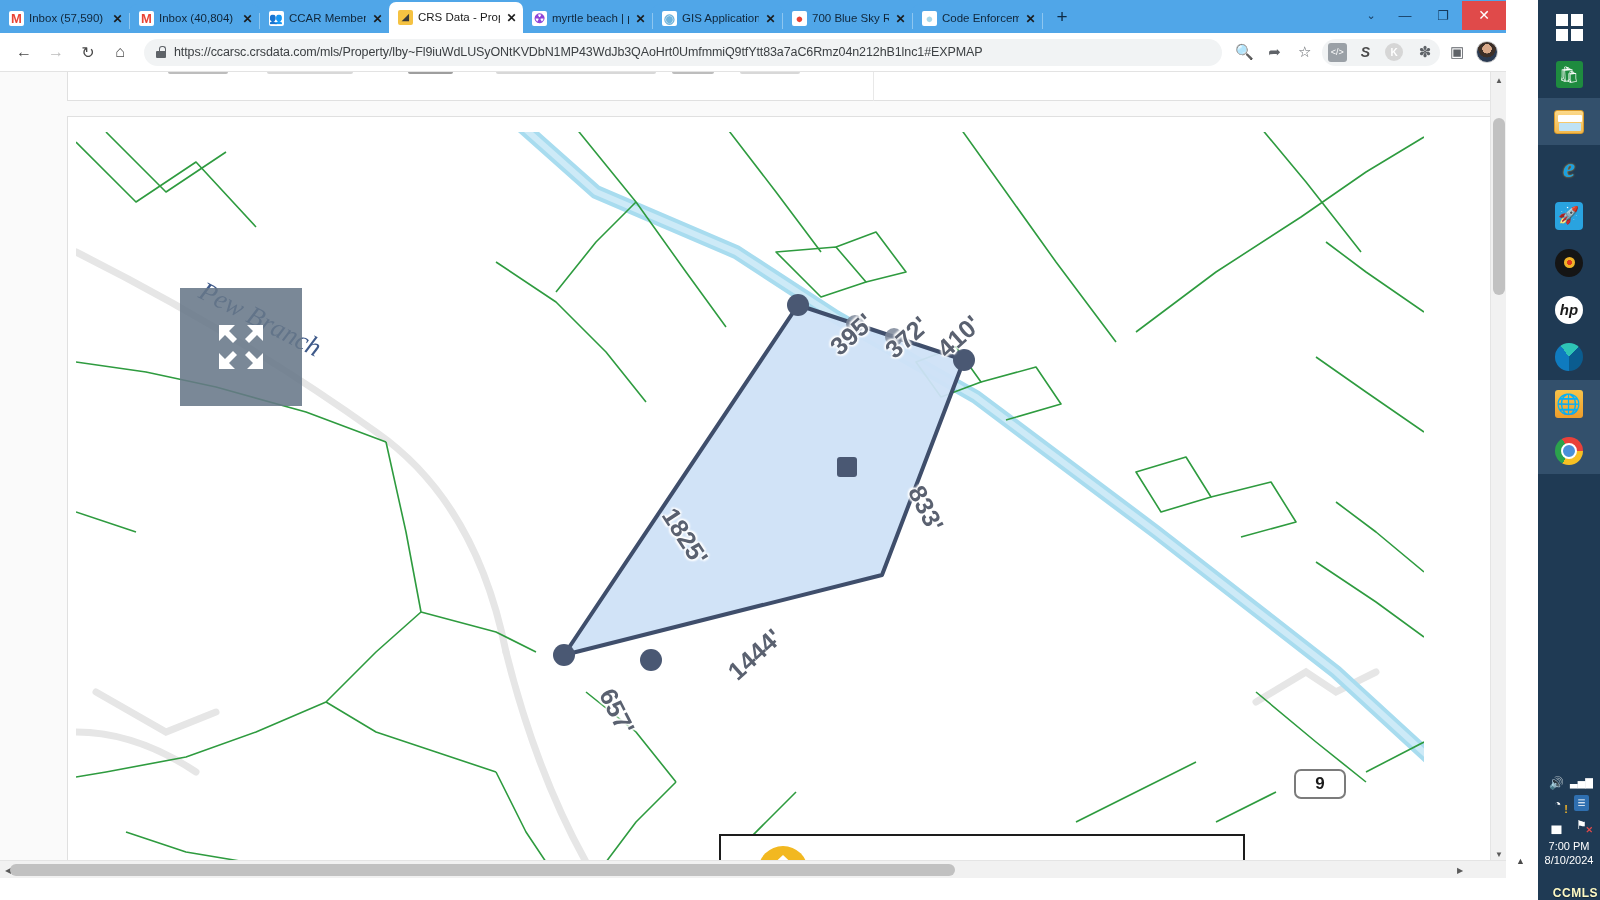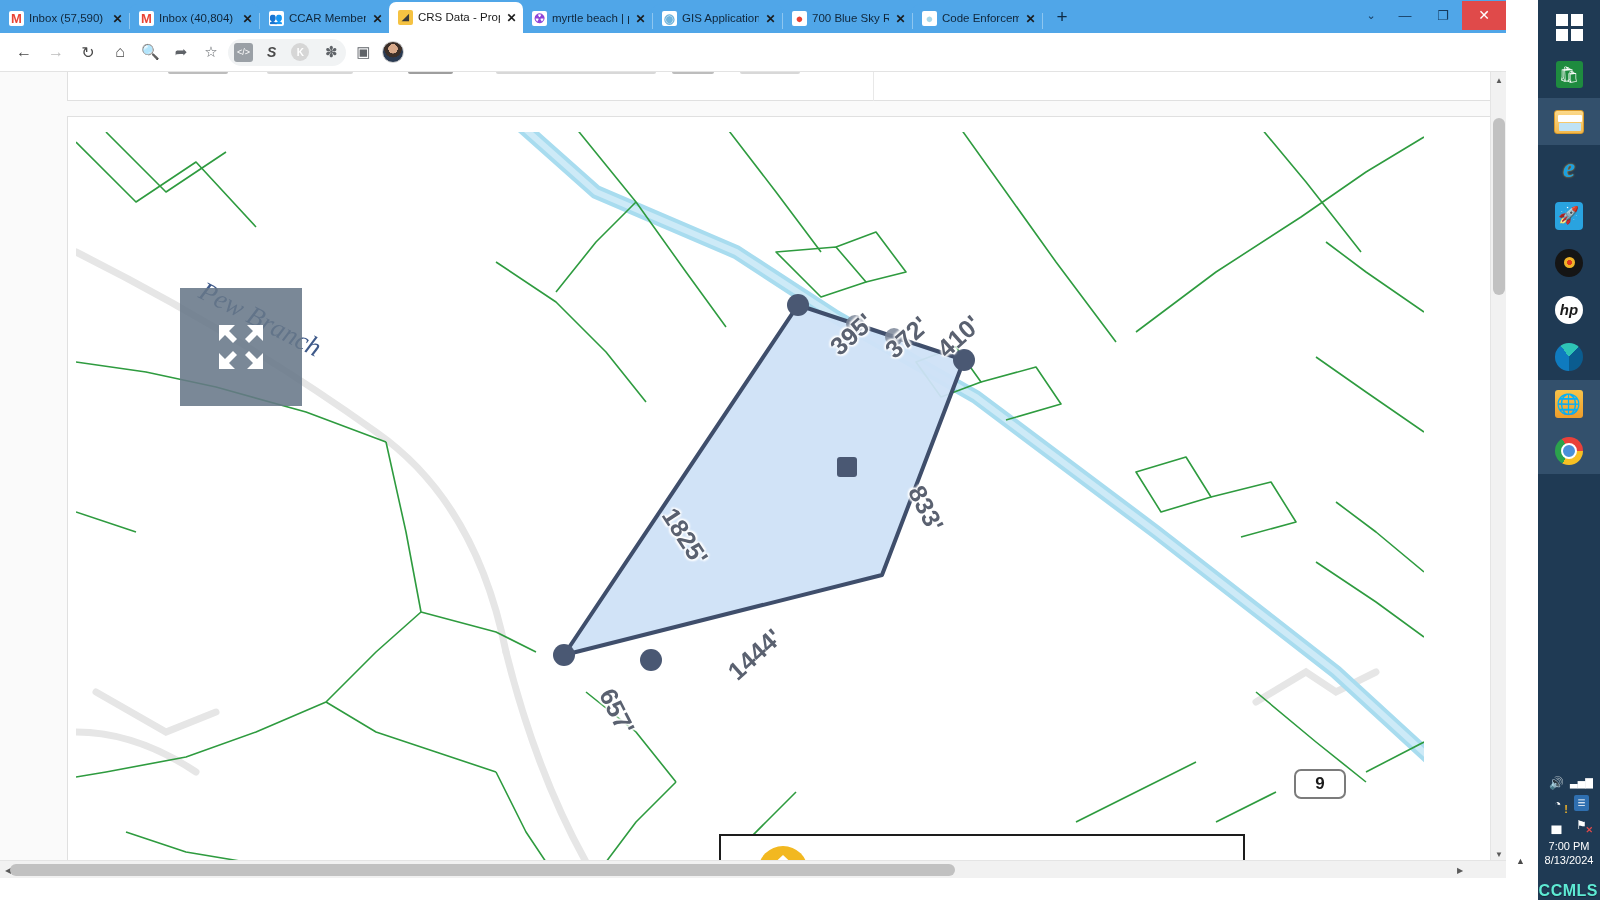--- a/index.html
+++ b/index.html
@@ -206,21 +206,21 @@
   .tray-ic { width: 17px; height: 17px; display: flex; align-items: center; justify-content: center;
              color: #fff; font-size: 12px; position: relative; }
   .tray-doc { background: #2f6fb0; border-radius: 2px; font-size: 9px; color: #fff;
               width: 15px; height: 16px; }
   .tray-flag { color: #fff; }
   .tray-flag::after { content:"✕"; position:absolute; right:-3px; bottom:-2px; color:#e04a4a;
                       font-size:9px; font-weight:bold; }
   .tray-warn::after { content:"!"; position:absolute; right:-2px; bottom:-3px; color:#f0b429;
                       font-size:11px; font-weight:bold; }
   .clock { text-align: center; color: #fff; font-size: 11px; line-height: 14px; margin-top: 6px; }
-  .ccmls-wm { position: absolute; right: 2px; bottom: 0px; color: #5eead4; font-size: 16px;
+  .ccmls-wm { position: absolute; right: 2px; bottom: 0px; color: #fef9c3; font-size: 12px;
               font-weight: bold; letter-spacing: 0.5px; text-shadow: 0 1px 1px rgba(0,0,0,.35); }
   .tray-expand { position: absolute; left: -22px; bottom: 34px; color: #4a4a4a; font-size: 9px; }
 </style>
 </head>
 <body>
 
 <div id="root">
 
   <div class="browser">
 
@@ -280,20 +280,24 @@
         <div class="wc close">✕</div>
       </div>
     </div>
 
     <div class="toolbar">
       <div class="navbtn">←</div>
       <div class="navbtn dim">→</div>
       <div class="navbtn">↻</div>
       <div class="navbtn">⌂</div>
 
+      <div class="omnibox">
+        <span class="lock"></span>
+        <span class="url">https://ccarsc.crsdata.com/mls/Property/lby~Fl9iuWdLUSyONtKVDbN1MP43WdJb3QAoHrt0UmfmmiQ9tfYtt83a7aC6Rmz04n212hB1lnc1#EXPMAP</span>
+      </div>
 
       <div class="tbicon">🔍</div>
       <div class="tbicon">➦</div>
       <div class="tbicon">☆</div>
 
       <div class="extgroup">
         <span class="ext-badge">&lt;/&gt;</span>
         <span class="ext-s">S</span>
         <span class="ext-k">K</span>
         <span class="tbicon" style="width:26px;">✽</span>
@@ -477,19 +481,19 @@
       <div class="tray-row">
         <span class="tray-ic tray-warn">◔</span>
         <span class="tray-ic tray-doc">☰</span>
       </div>
       <div class="tray-row">
         <span class="tray-ic" style="font-size:14px;">▄</span>
         <span class="tray-ic tray-flag">⚑</span>
       </div>
       <div class="clock">
         <div>7:00 PM</div>
-        <div>8/13/2024</div>
+        <div>8/10/2024</div>
       </div>
       <div class="ccmls-wm">CCMLS</div>
     </div>
   </div>
 
 </div>
 
 </body></html>

